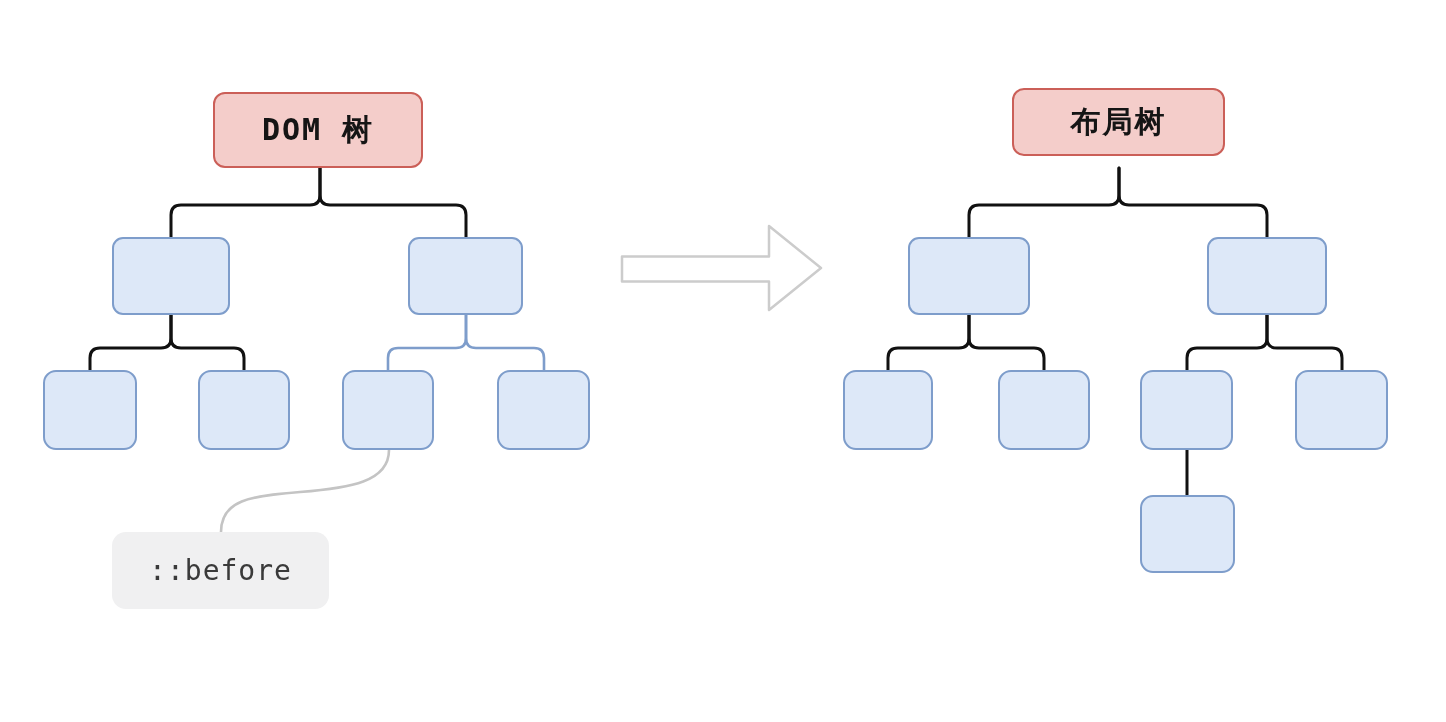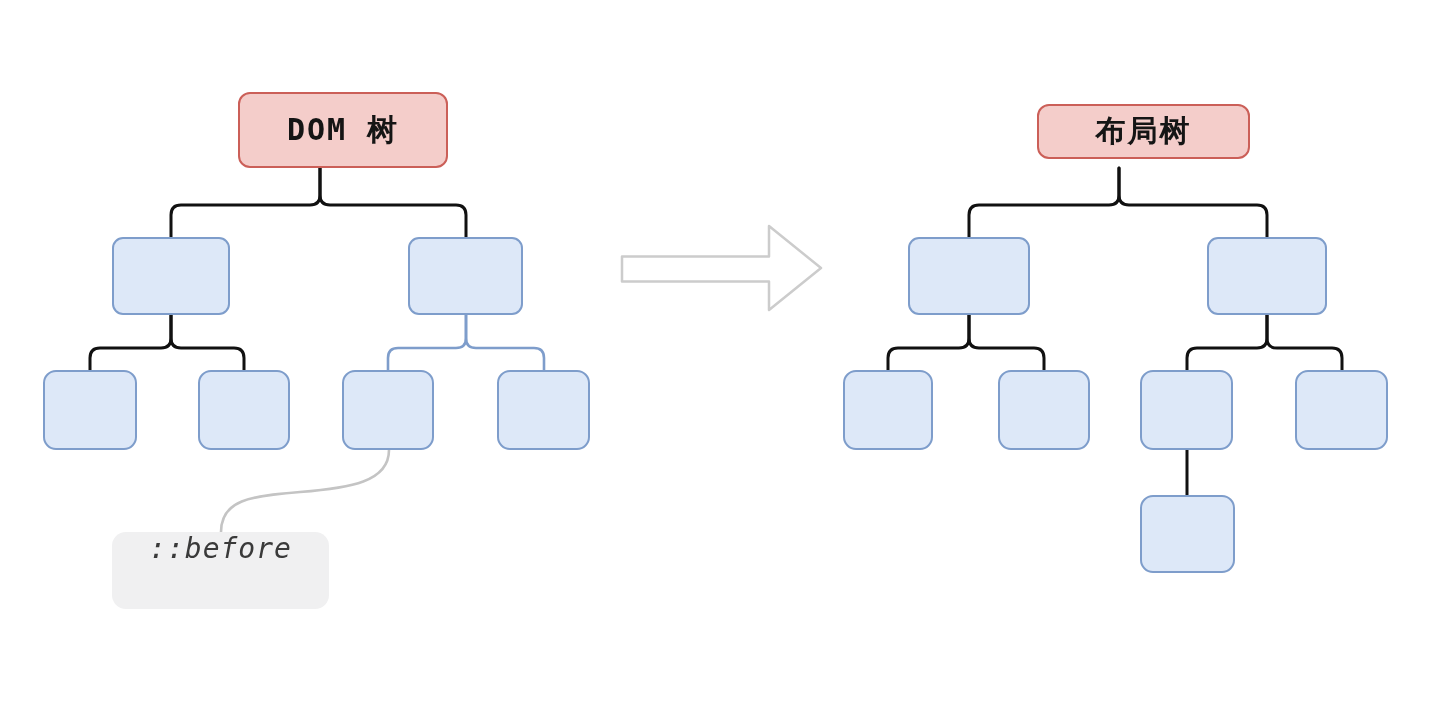--- a/index.html
+++ b/index.html
@@ -15,28 +15,28 @@
   .node{
     position:absolute;z-index:2;box-sizing:border-box;
     background:var(--node-fill);border:2.5px solid var(--node-border);
     border-radius:13px;
   }
   .root-node{
     position:absolute;z-index:2;box-sizing:border-box;
     background:var(--root-fill);border:2.5px solid var(--root-border);
     border-radius:12px;display:flex;align-items:center;justify-content:center;
     font-family:"DejaVu Sans Mono","DejaVu Sans",sans-serif;
-    font-weight:bold;font-size:30px;letter-spacing:2px;color:#151515;margin-left:25px;
+    font-weight:bold;font-size:30px;letter-spacing:2px;color:#151515;
   }
   .pseudo-label{
     position:absolute;z-index:2;box-sizing:border-box;
     background:var(--label-bg);border-radius:14px;
-    display:flex;align-items:flex-start;justify-content:center;
+    display:flex;align-items:center;justify-content:center;
     font-family:"DejaVu Sans Mono","Liberation Mono",monospace;
-    font-size:28px;color:var(--label-text);letter-spacing:1px;font-style:italic;
+    font-size:28px;color:var(--label-text);letter-spacing:1px;
   }
   .watermark{
     position:absolute;z-index:2;right:6px;bottom:3px;
     font-size:20px;color:var(--watermark);letter-spacing:1px;
   }
 </style>
 </head>
 <body>
 
 <div class="canvas">
@@ -75,21 +75,21 @@
   <div class="node" style="left:408px;top:237px;width:115px;height:78px;border-radius:11px;"></div>
   <div class="node" style="left:43px;top:370px;width:94px;height:80px;"></div>
   <div class="node" style="left:198px;top:370px;width:92px;height:80px;"></div>
   <div class="node" style="left:342px;top:370px;width:92px;height:80px;"></div>
   <div class="node" style="left:497px;top:370px;width:93px;height:80px;"></div>
 
   <div class="pseudo-label" style="left:112px;top:532px;width:217px;height:77px;">
     <span>::before</span>
   </div>
 
-  <div class="root-node" style="left:1012px;top:104px;width:213px;height:55px;align-items:center;">
+  <div class="root-node" style="left:1012px;top:88px;width:213px;height:68px;align-items:center;">
     <span>布局树</span>
   </div>
   <div class="node" style="left:908px;top:237px;width:122px;height:78px;border-radius:11px;"></div>
   <div class="node" style="left:1207px;top:237px;width:120px;height:78px;border-radius:11px;"></div>
   <div class="node" style="left:843px;top:370px;width:90px;height:80px;"></div>
   <div class="node" style="left:998px;top:370px;width:92px;height:80px;"></div>
   <div class="node" style="left:1140px;top:370px;width:93px;height:80px;"></div>
   <div class="node" style="left:1295px;top:370px;width:93px;height:80px;"></div>
   <div class="node" style="left:1140px;top:495px;width:95px;height:78px;"></div>
 

